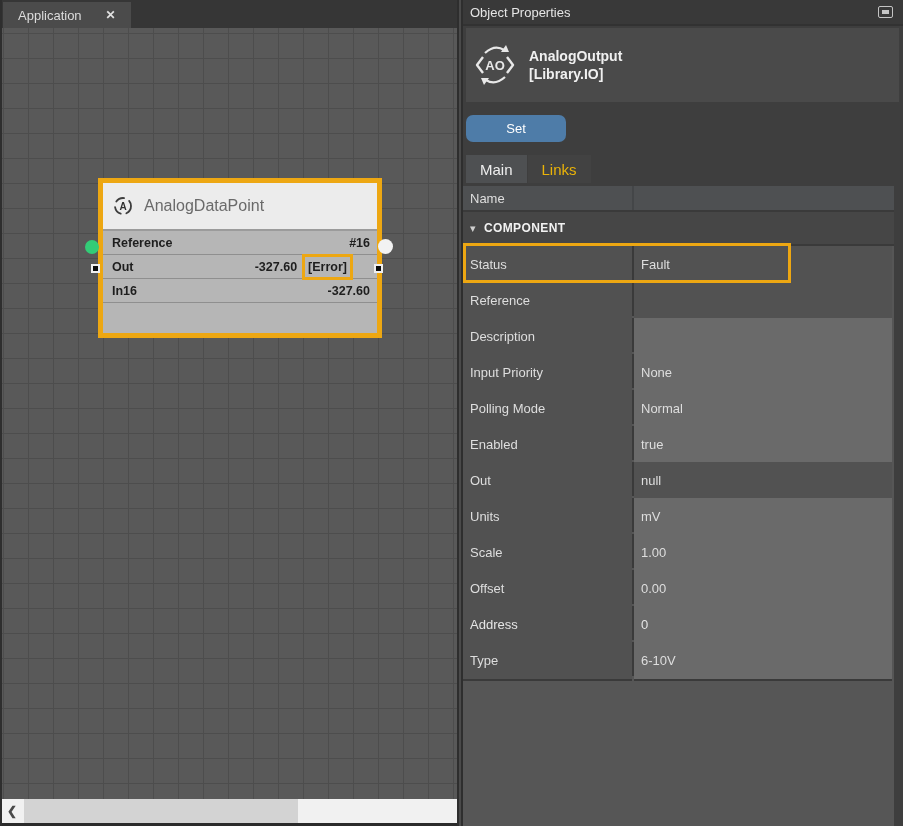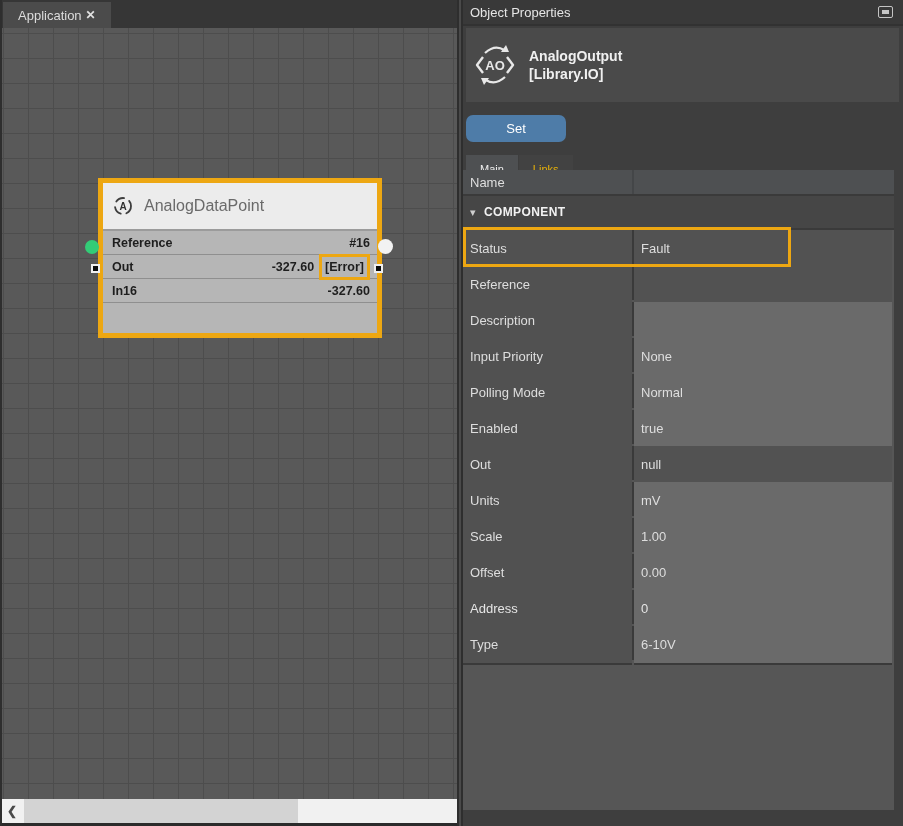--- a/index.html
+++ b/index.html
@@ -5,21 +5,21 @@
   * { margin:0; padding:0; box-sizing:border-box; }
   html,body { width:903px; height:826px; overflow:hidden; background:#3e3e3e;
               font-family:"Liberation Sans", sans-serif; }
   #app { position:relative; width:903px; height:826px; background:#3e3e3e; }
 
   
   #left-col { position:absolute; left:0; top:0; width:457px; height:826px;
               display:flex; flex-direction:column; }
   #tab-bar { height:28px; background:#363636; display:flex; align-items:flex-end; flex:none; }
   .doc-tab { height:26px; margin-left:3px; background:#4b4b4b; color:#dcdcdc;
-             display:flex; align-items:center; padding:0 15px; font-size:13px; gap:4px; }
+             display:flex; align-items:center; padding:0 15px; font-size:13px; gap:24px; }
   .doc-tab .tab-close { font-size:12px; font-weight:bold; color:#e2e2e2; cursor:default; }
 
   #canvas { flex:1; position:relative; background-color:#595959;
     background-image:
       linear-gradient(to right, #4d4d4d 1px, transparent 1px),
       linear-gradient(to bottom, #4d4d4d 1px, transparent 1px);
     background-size:25px 25px; background-position:3px 5px; overflow:hidden; }
 
   #left-edge { position:absolute; left:0; top:0; width:2px; height:826px; background:#2e2e2e; z-index:30; }
 
@@ -28,21 +28,21 @@
                 border:5px solid #eda712; background:#b6b6b6; display:flex; flex-direction:column; }
   #node-title { height:48px; background:#ececec; border-bottom:2px solid #9b9b9b;
                 display:flex; align-items:center; padding-left:9px; gap:10px;
                 color:#6a6a6a; font-size:16px; flex:none; }
   #node-rows { display:flex; flex-direction:column; flex:1; }
   .node-row { height:24px; background:#b6b6b6; border-bottom:1px solid #8f8f8f;
               display:flex; align-items:center; justify-content:space-between;
               padding:0 7px 0 9px; font-size:12.5px; font-weight:bold; color:#1e1e1e; flex:none; }
   .node-row-right { display:flex; align-items:center; }
   .node-row-empty { flex:1; background:#b6b6b6; }
-  .error-badge { border:3px solid #eda712; padding:0 3px; margin:-5px 0 -5px 5px;
+  .error-badge { border:3px solid #eda712; padding:0 3px; margin:-5px 17px -5px 5px;
                  position:relative; z-index:2; line-height:20px; }
 
   .port { position:absolute; border-radius:50%; z-index:6; }
   #port-in  { left:85px; top:212px; width:14px; height:14px; background:#33cc77; }
   #port-out { left:378px; top:211px; width:15px; height:15px; background:#f2f2f2; }
   .handle { position:absolute; width:9px; height:9px; background:#0d0d0d;
             border:2px solid #f0f0f0; z-index:7; }
   #handle-left  { left:91px;  top:236px; }
   #handle-right { left:374px; top:236px; }
 
@@ -69,26 +69,26 @@
 
   #panel-header { margin:2px 4px 0 3px; height:74px; background:#4a4a4a;
                   display:flex; align-items:center; padding-left:8px; gap:13px; }
   #panel-header .hdr-text { color:#f0f0f0; font-weight:bold; font-size:14px; line-height:18px; }
 
   #set-btn { display:block; margin:13px 0 0 3px; width:100px; height:27px;
              background:#4e7ca8; color:#ffffff; border:none; border-radius:7px;
              font-size:13px; font-family:"Liberation Sans", sans-serif; }
 
   #prop-tabs { margin:13px 0 0 3px; display:flex; gap:1px; }
-  .prop-tab { height:28px; padding:0 14px; display:flex; align-items:center; font-size:11px; }
+  .prop-tab { height:28px; padding:0 14px; display:flex; align-items:center; font-size:15px; }
   .prop-tab.active { background:#4e5052; color:#eeeeee; }
   .prop-tab.inactive { background:#424242; color:#eab308; }
 
   
-  #prop-table { position:absolute; left:0; top:170px; width:431px; height:640px;
+  #prop-table { position:absolute; left:0; top:186px; width:431px; height:640px;
                 background:#565656; overflow:hidden; }
   .t-grid { display:grid; grid-template-columns:169px 2px 258px; }
   #table-header { height:26px; background:#4e5052; border-bottom:2px solid #3a3a3a;
                   color:#dfdfdf; font-size:13px; }
   #table-header .hcell { display:flex; align-items:center; padding-left:7px; }
   #table-header .col-divider { background:#444648; }
 
   #section-row { height:34px; background:#464646; border-bottom:2px solid #3a3a3a;
                  display:flex; align-items:center; padding-left:7px; gap:8px;
                  color:#f2f2f2; font-weight:bold; font-size:12px; letter-spacing:.4px; }

